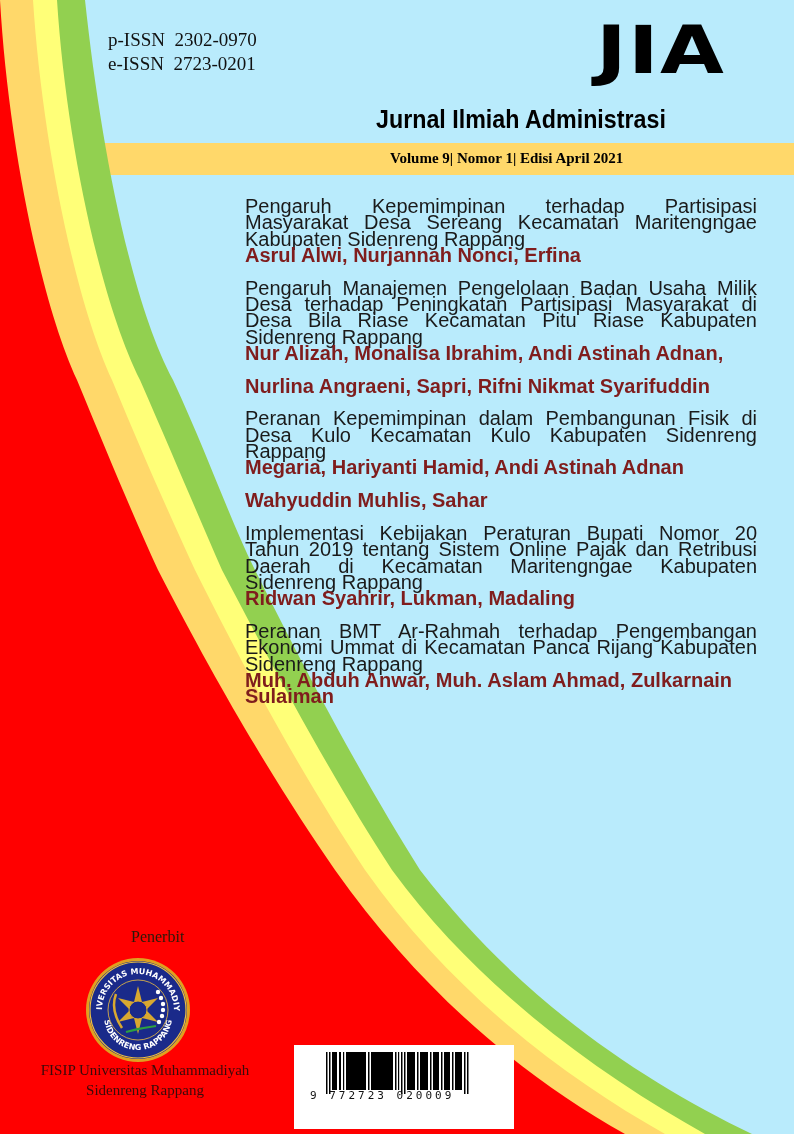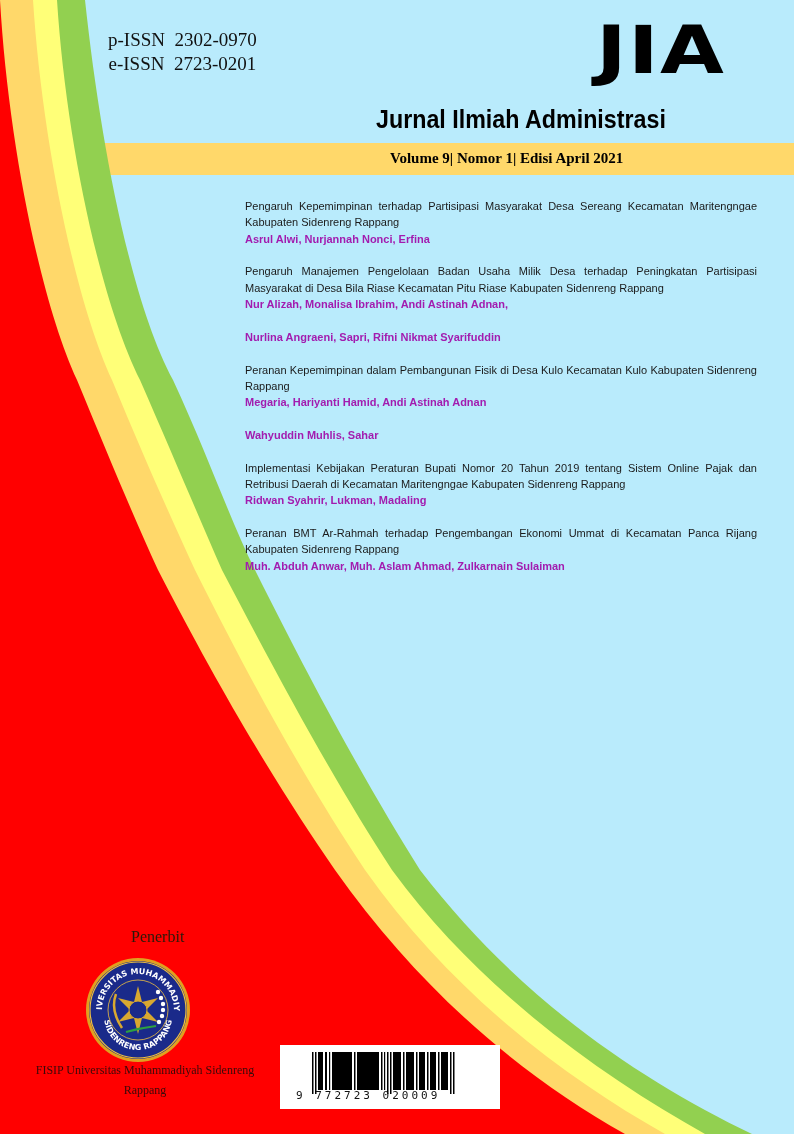--- a/index.html
+++ b/index.html
@@ -1,30 +1,30 @@
 <!DOCTYPE html>
 <html><head>
 <meta charset="utf-8">
 <style>
   html, body { margin: 0; padding: 0; }
   body { width: 794px; height: 1134px; position: relative; overflow: hidden; background: #b9ebfc; }
   .bg-svg { position: absolute; left: 0; top: 0; width: 794px; height: 1134px; }
-  .issn { position: absolute; left: 108px; top: 28px; font-family: "Liberation Serif", serif; font-size: 19px; line-height: 24px; color: #111; text-align: center; }
+  .issn { position: absolute; left: 108px; top: 28px; font-family: "Liberation Serif", serif; font-size: 19px; line-height: 24px; color: #111; }
   .issn div { white-space: pre; }
   .logo { position: absolute; left: 596px; top: 18px; font-family: "DejaVu Sans", sans-serif; font-weight: 900; font-size: 66px; line-height: 66px; letter-spacing: 1px; color: #000; transform: scaleX(1.25); transform-origin: left top; }
   .journal-title { position: absolute; left: 376px; top: 104px; font-family: "Liberation Sans", sans-serif; font-weight: bold; font-size: 25px; line-height: 30px; color: #000; transform: scaleX(0.93); transform-origin: left top; white-space: nowrap; }
   .issue { position: absolute; left: 390px; top: 144px; font-family: "Liberation Serif", serif; font-weight: bold; font-size: 15px; line-height: 28px; color: #000; white-space: nowrap; }
-  .toc { position: absolute; left: 245px; top: 198px; width: 512px; font-family: "Liberation Sans", sans-serif; font-size: 11px; line-height: 16.3px; color: #1a1a1a; }
+  .toc { position: absolute; left: 245px; top: 198px; width: 512px; font-family: "Liberation Sans", sans-serif; font-size: 20px; line-height: 16.3px; color: #1a1a1a; }
   .article { margin-bottom: 16.5px; }
   .article-title { text-align: justify; text-align-last: left; }
-  .article-authors { font-weight: bold; color: #a21caf; }
+  .article-authors { font-weight: bold; color: #7f1d1d; }
   .publisher-label { position: absolute; left: 104px; top: 928px; font-family: Liberation Serif, serif; font-size: 16px; color: #2a1a0a; margin-left: 27px; }
   .seal { position: absolute; left: 82px; top: 956px; width: 112px; height: 108px; }
-  .publisher-name { position: absolute; left: 14px; top: 1060px; width: 262px; text-align: center; font-family: "Liberation Serif", serif; font-size: 12px; line-height: 20px; color: #3a0a0a; }
-  .barcode { position: absolute; left: 280px; top: 1045px; width: 220px; height: 64px; background: #fff; }
+  .publisher-name { position: absolute; left: 14px; top: 1060px; width: 262px; text-align: center; font-family: "Liberation Serif", serif; font-size: 15px; line-height: 20px; color: #3a0a0a; }
+  .barcode { position: absolute; left: 294px; top: 1045px; width: 220px; height: 84px; background: #fff; }
   .barcode svg { position: absolute; left: 0; top: 0; }
   .barcode-num { position: absolute; left: 16px; top: 44px; width: 180px; font-family: "DejaVu Sans Mono", monospace; font-size: 11px; letter-spacing: 3px; color: #111; white-space: pre; }
 </style>
 </head>
 <body>
 
 <svg class="bg-svg" viewBox="0 0 794 1134" xmlns="http://www.w3.org/2000/svg">
 
   <rect x="0" y="143" width="794" height="32" fill="#ffd86a"></rect>
 

